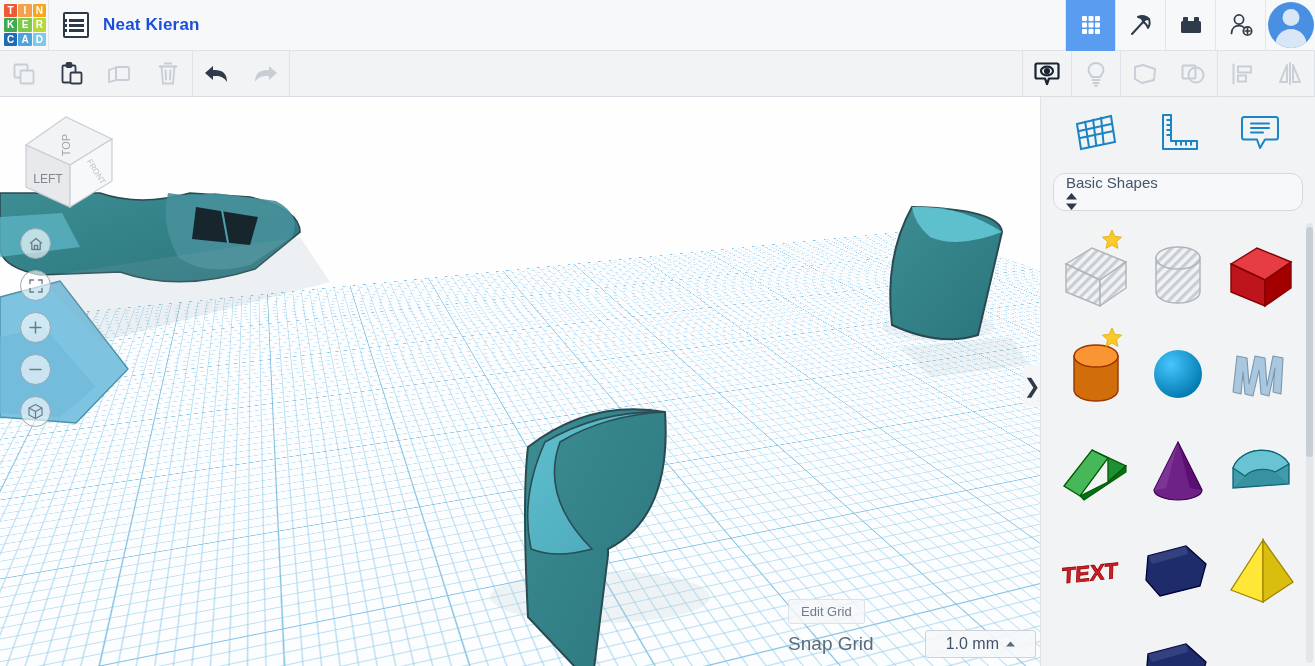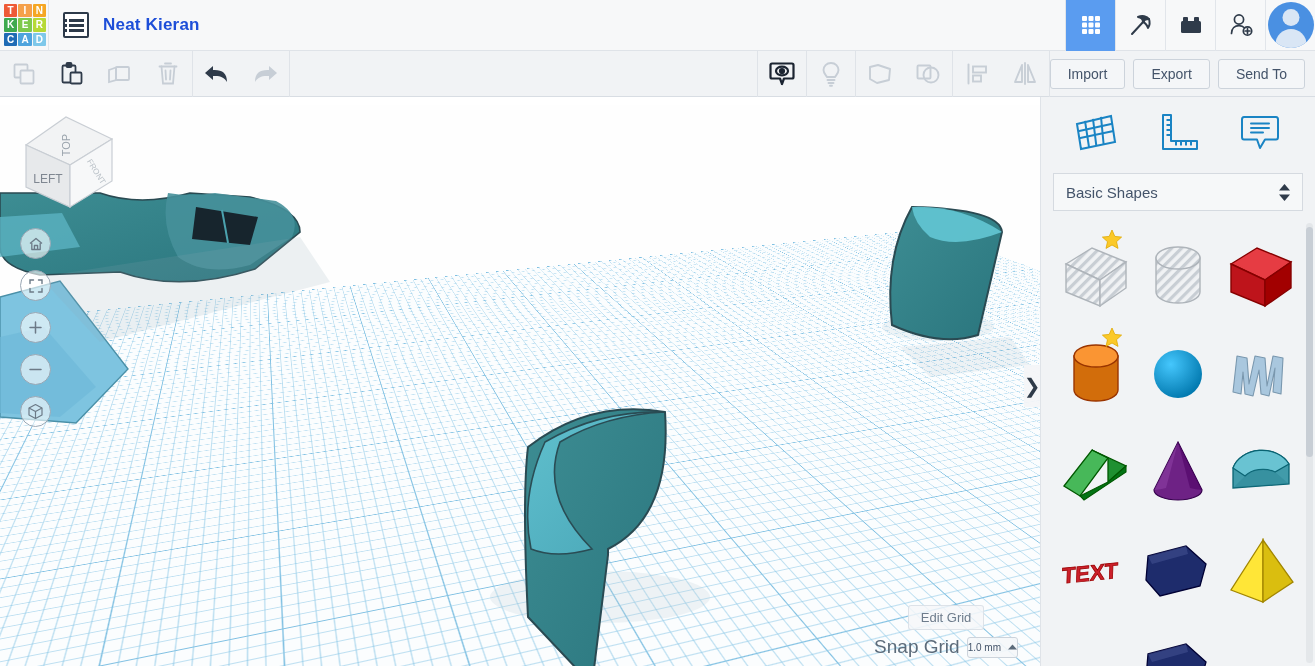--- a/index.html
+++ b/index.html
@@ -111,50 +111,50 @@
   
   .viewcube { position: absolute; left: 12px; top: -2px; width: 112px; height: 118px; }
   
   .vctrls { position: absolute; left: 20px; top: 131px; display: flex; flex-direction: column; gap: 11px; }
   .vbtn {
     width: 31px; height: 31px; border-radius: 50%; border: 1px solid #9aa7b4;
     background: rgba(255,255,255,.62); display: flex; align-items: center; justify-content: center;
     cursor: pointer;
   }
   
-  .grid-ctrls { position: absolute; right: 22px; bottom: 8px; text-align: center; }
+  .grid-ctrls { position: absolute; right: 4px; bottom: 8px; text-align: left; }
   .edit-grid {
     display: inline-block; padding: 4px 12px; font-size: 13px; color: #6e7c8c;
     background: rgba(245,247,249,.82); border: 1px solid rgba(210,217,224,.7);
     border-radius: 3px; cursor: pointer; margin-bottom: 6px;
   }
   .snap-row { display: flex; align-items: center; justify-content: flex-end; gap: 7px; }
   .snap-label { font-size: 19px; color: #5c6b7a; }
   .snap-select {
-    display: flex; align-items: center; gap: 7px; padding: 4px 0; font-size: 10px;
+    display: flex; align-items: center; gap: 7px; padding: 4px 20px; font-size: 16px;
     color: #44546a; background: rgba(245,247,249,.9); border: 1px solid #ccd3db;
-    border-radius: 3px; cursor: pointer;
+    border-radius: 3px; cursor: pointer; margin-left: 44px;
   }
   .collapse-handle {
     position: absolute; right: 0; top: 268px; width: 16px; height: 42px;
     background: rgba(244,246,248,.95); display: flex; align-items: center; justify-content: center;
     font-size: 20px; color: #2f3b49; cursor: pointer; font-family: "Liberation Sans", sans-serif;
   }
 
   
   .rpanel {
     position: absolute; left: 1040px; top: 97px; width: 275px; height: 569px;
     background: #f1f3f5; border-left: 1px solid #dfe3e8;
   }
   .rp-icons { display: flex; align-items: center; justify-content: space-around; height: 70px; padding: 0 14px; }
   .rp-icon { width: 54px; height: 48px; display: flex; align-items: center; justify-content: center; cursor: pointer; }
   .rp-select-wrap { padding: 6px 12px 10px; }
   .rp-select {
-    height: 38px; background: #f6f8f9; border: 1px solid #d5dae0; border-radius: 0;
-    display: flex; align-items: center; padding: 0 12px; cursor: pointer;
+    height: 38px; background: #f6f8f9; border: 1px solid #d5dae0; border-radius: 12px;
+    display: flex; align-items: flex-start; padding: 0 12px; cursor: pointer; flex-direction: column;
   }
   .rp-select-label { font-size: 15px; color: #44546a; flex: 1; }
   .stepper { display: flex; flex-direction: column; gap: 3px; }
   .shape-grid {
     position: absolute; left: 0; top: 124px; width: 275px; height: 445px;
     padding: 6px 14px 0 14px; display: grid;
     grid-template-columns: repeat(3, 1fr); grid-auto-rows: 98px;
     overflow: hidden;
   }
   .shape-cell {
@@ -345,25 +345,20 @@
       <svg width="30" height="26" viewBox="0 0 30 26">
           <g fill="none" stroke="#c7ced6" stroke-width="1.9" stroke-linejoin="round">
         <path d="M12 4 L12 21 L5 21 Z"></path>
             <path d="M18 4 L18 21 L25 21 Z"></path>
         <path d="M15 2 L15 23" stroke-linecap="round"></path>
       </g>
         </svg>
     </div>
     <div class="tool-sep"></div>
 
-    <div class="action-btns" id="action-btns">
-        <button class="abtn">Import</button>
-        <button class="abtn">Export</button>
-        <button class="abtn">Send To</button>
-      </div>
   </div>
 
   <div class="canvas">
     <div class="grid-plane"></div>
     <div class="canvas-white-top"></div>
 
     <svg style="position:absolute;left:0;top:0;" width="1040" height="569">
       <defs>
         <linearGradient id="tealA" x1="0" y1="0" x2="1" y2="1">
           <stop offset="0%" stop-color="#3d8d93"></stop>

